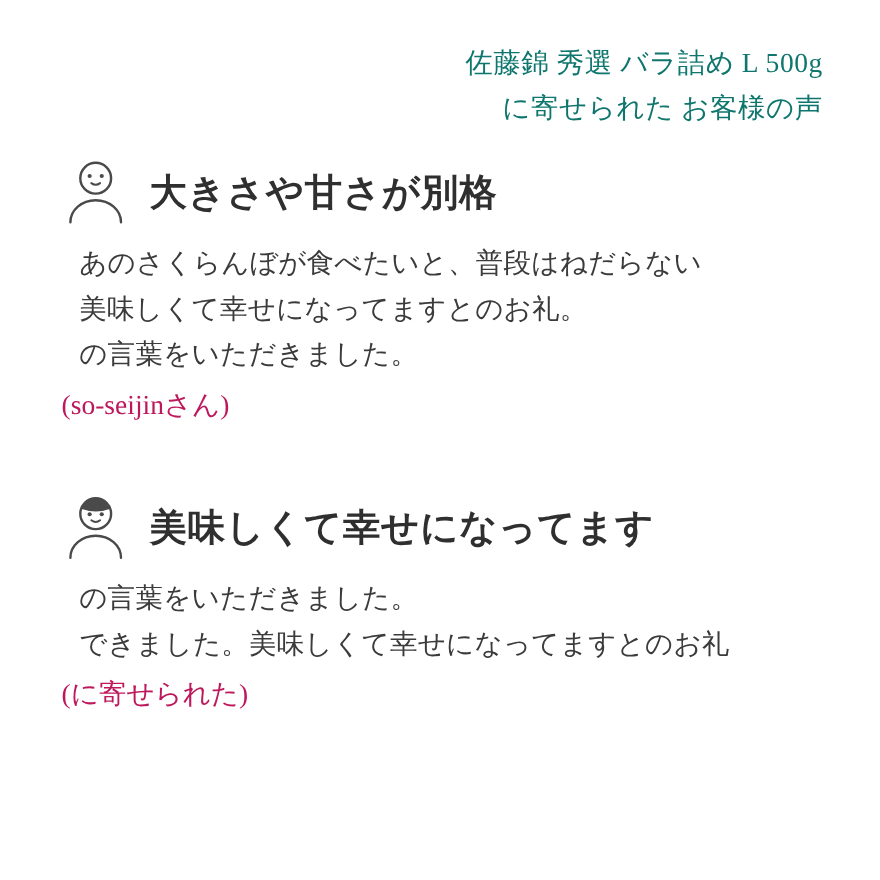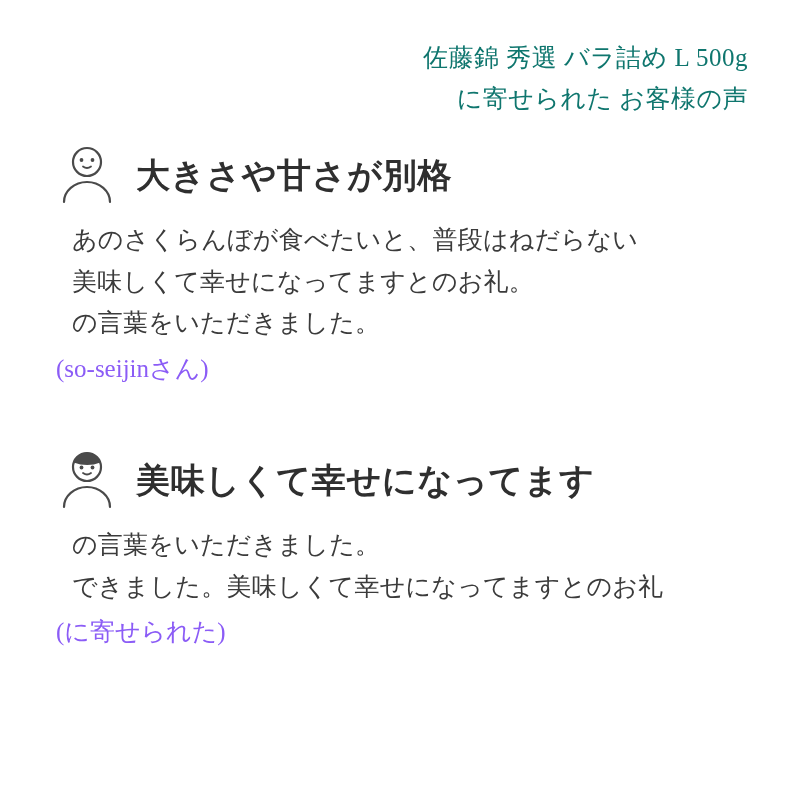--- a/index.html
+++ b/index.html
@@ -59,21 +59,21 @@
   .review-body {
     font-size: 25px;
     line-height: 1.66;
     color: #3b3b3b;
     letter-spacing: 0.01em;
     margin: 0;
   }
   .review-body .line { display: block; white-space: pre; margin-left: 16px; }
   .review-author {
     font-size: 25px;
-    color: #8b5cf6;
+    color: #be185d;
     line-height: 1.7;
     margin-top: 4px;
     white-space: pre;
   }
   .spacer-2 { height: 34px; }
 </style>
 </head>
 <body>
 
 <div class="page">

